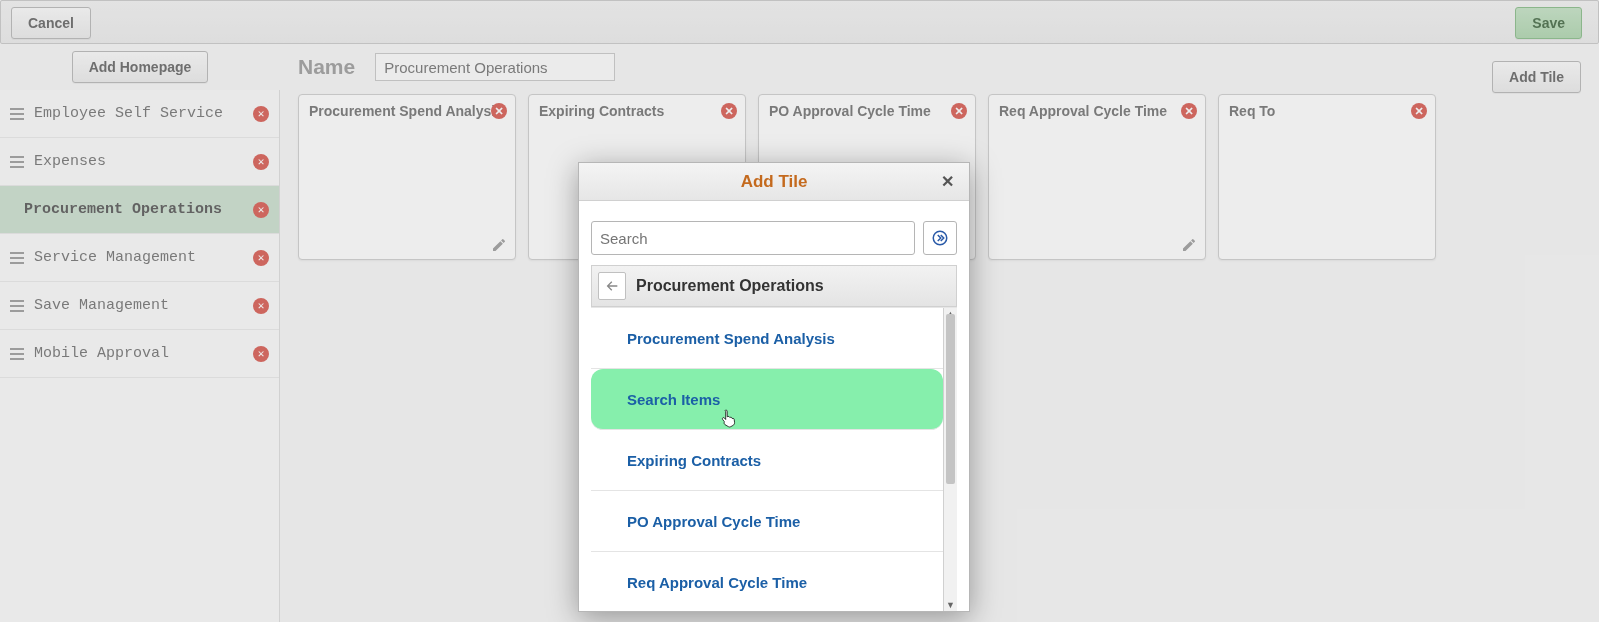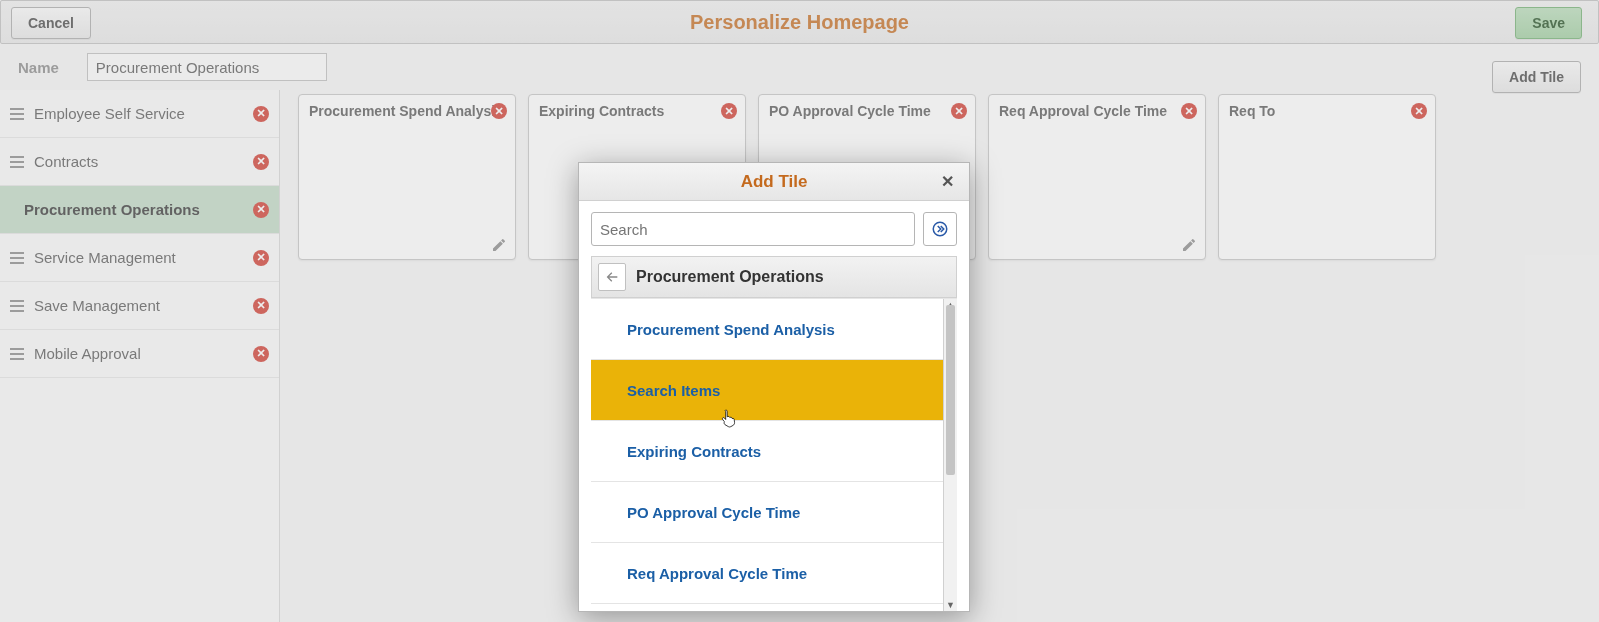--- a/index.html
+++ b/index.html
@@ -70,24 +70,24 @@
     height: 100%;
   }
   .main-topbtn-area {
     flex: 1;
     display: flex;
     align-items: center;
     padding: 0 18px;
     position: relative;
   }
   .name-label {
-    font-size: 15px;
+    font-size: 21px;
     font-weight: bold;
     color: #888;
-    margin-right: 28px;
+    margin-right: 20px;
   }
   .name-input {
     width: 240px;
     height: 28px;
     padding: 2px 8px;
     font-size: 15px;
     color: #555;
     border: 1px solid #bdbdbd;
     background: #fcfcfc;
   }
@@ -108,20 +108,21 @@
   }
   .side-item {
     height: 48px;
     display: flex;
     align-items: center;
     padding: 0 12px 0 10px;
     border-bottom: 1px solid #e5e5e5;
     color: #555;
     font-size: 15px;
     position: relative;
+    font-family: Liberation Mono, monospace;
   }
   .side-item.active {
     background: #c0d9c5;
     font-weight: bold;
     color: #333;
     padding-left: 24px;
   }
   .drag-icon {
     width: 14px; height: 14px;
     margin-right: 10px;
@@ -201,21 +202,21 @@
     position: absolute;
     right: 10px;
     top: 9px;
     width: 18px; height: 18px;
     font-size: 16px;
     color: #555;
     cursor: pointer;
     font-weight: bold;
   }
   .modal-searchrow {
-    padding: 11px 12px 10px 12px;
+    padding: 20px 12px 10px 12px;
     display: flex;
     gap: 8px;
     align-items: center;
   }
   .modal-searchrow input {
     flex: 1;
     height: 34px;
     border: 1px solid #b5b5b5;
     border-radius: 3px;
     padding: 0 8px;
@@ -276,21 +277,22 @@
     border-bottom: 1px solid #e4e4e4;
     display: flex;
     align-items: center;
     padding-left: 36px;
     font-size: 15px;
     font-weight: bold;
     color: #1b5fa6;
     cursor: pointer;
   }
   .list-item.hover {
-    background: #eab308;
+    background: #86efac;
+    border-radius: 12px;
   }
   .fake-scrollbar {
     position: absolute;
     right: 0; top: 0; bottom: 0;
     width: 14px;
     background: #f1f1f1;
     border-left: 1px solid #d0d0d0;
   }
   .fake-thumb {
     position: absolute;
@@ -316,25 +318,27 @@
     top: 408px;
     z-index: 200;
     width: 18px; height: 22px;
   }
 </style>
 </head>
 <body>
 
 <div class="titlebar">
   <button class="btn btn-cancel">Cancel</button>
-  <div class="page-title">Personalize Homepage</div>
   <button class="btn btn-save">Save</button>
 </div>
 
 <div class="toolbar-row">
+  <div class="sidebar-topbtn-area">
+    <button class="btn">Add Homepage</button>
+  </div>
   <div class="main-topbtn-area">
     <span class="name-label">Name</span>
     <input class="name-input" value="Procurement Operations" style="">
     <button class="btn btn-add-tile">Add Tile</button>
   </div>
 </div>
 
 <div class="body-split">
   <div class="sidebar">
     <div class="side-item">
@@ -345,21 +349,21 @@
         </svg>
       <span>Employee Self Service</span>
       <span class="del-icon">✕</span>
     </div>
     <div class="side-item">
       <svg class="drag-icon" viewBox="0 0 14 14">
           <rect y="1" width="14" height="2"></rect>
           <rect y="6" width="14" height="2"></rect>
           <rect y="11" width="14" height="2"></rect>
         </svg>
-      <span>Contracts</span>
+      <span>Expenses</span>
       <span class="del-icon">✕</span>
     </div>
     <div class="side-item active">
 
       <span>Procurement Operations</span>
       <span class="del-icon">✕</span>
     </div>
     <div class="side-item">
       <svg class="drag-icon" viewBox="0 0 14 14">
           <rect y="1" width="14" height="2"></rect>

